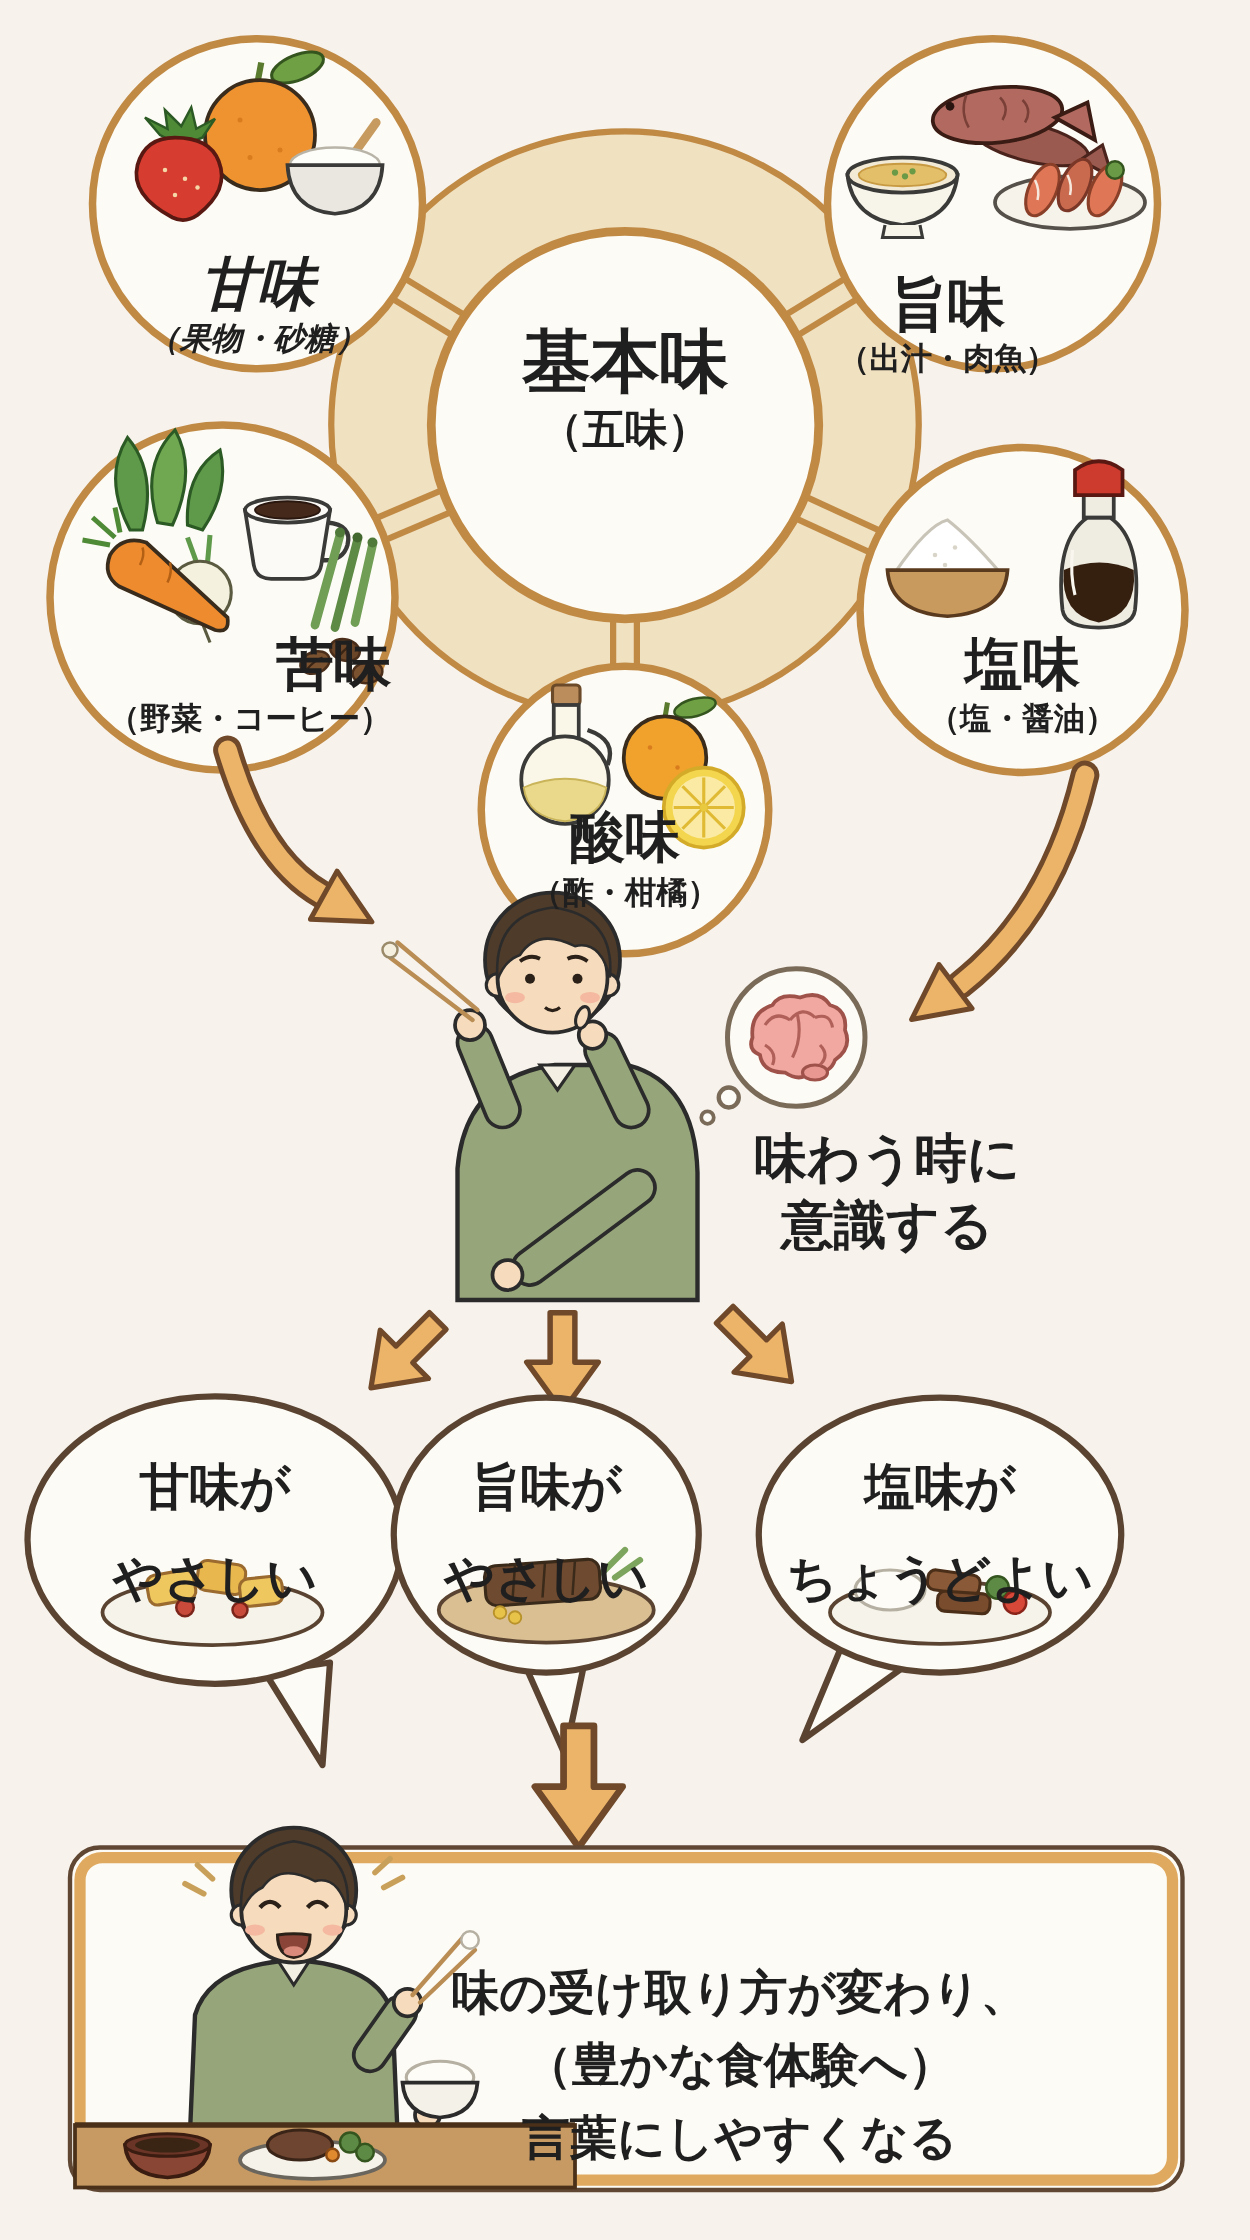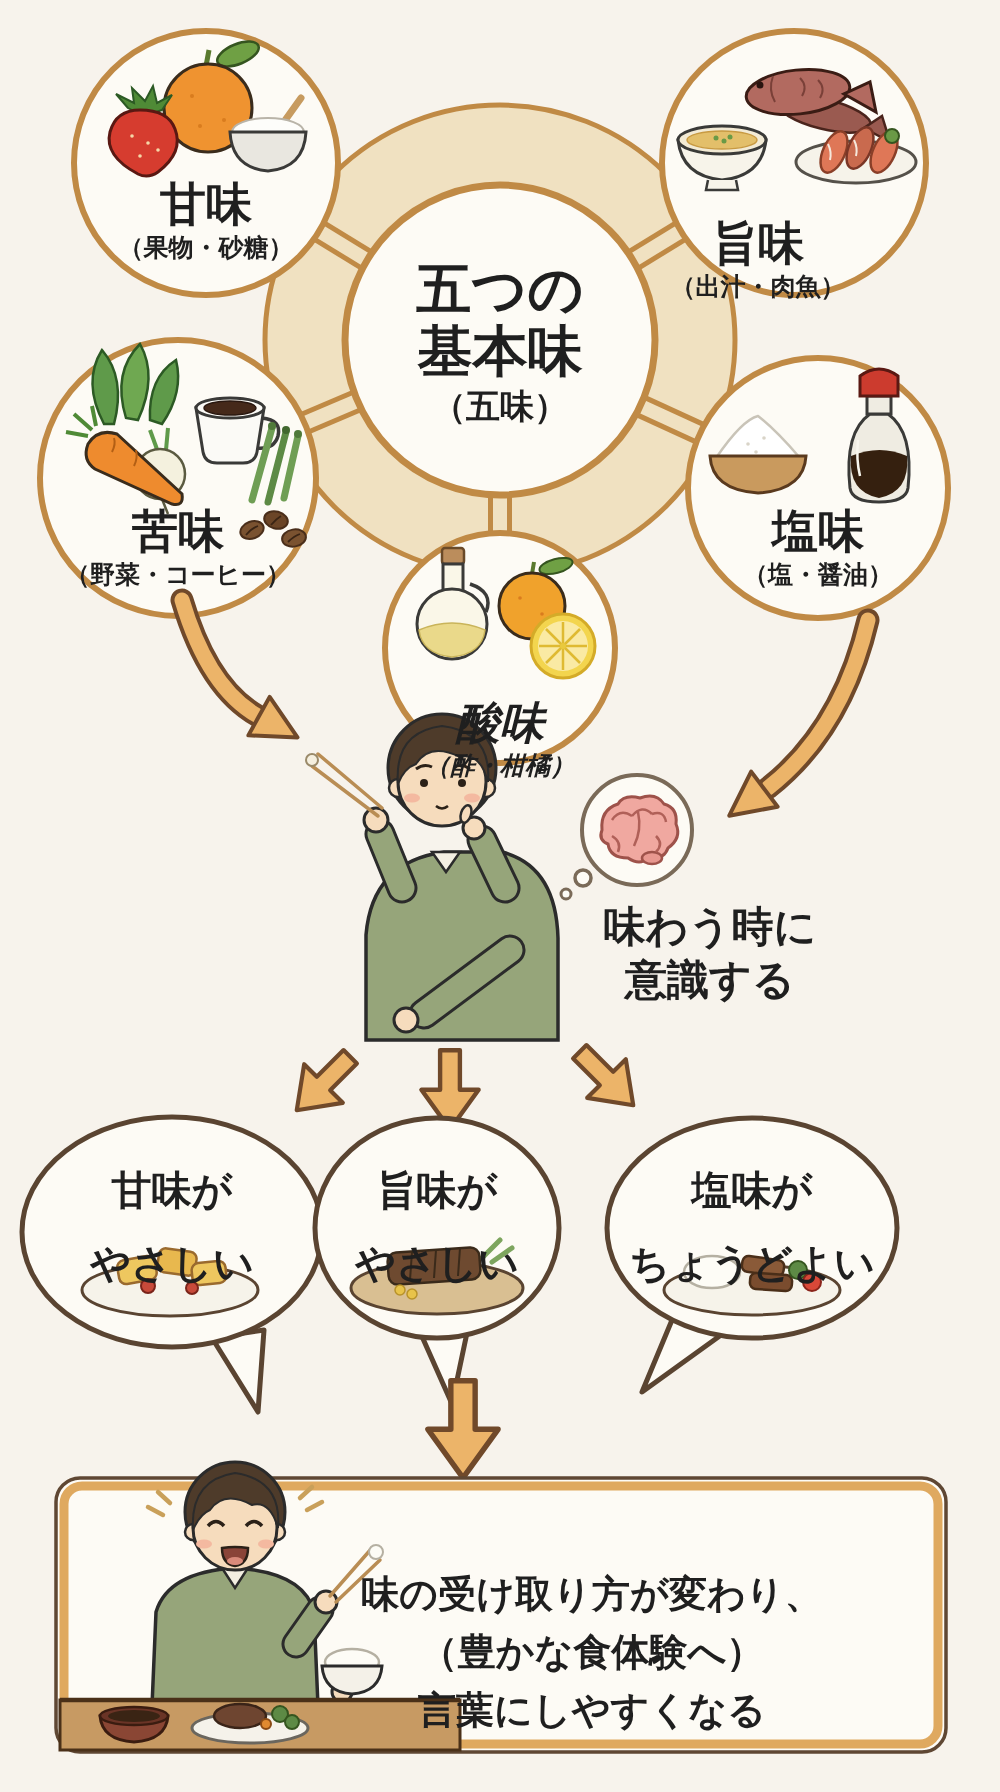--- a/index.html
+++ b/index.html
@@ -341,42 +341,41 @@
       <ellipse cx="250" cy="1728" rx="58" ry="15" fill="#f5f2ea" stroke="#6a665e" stroke-width="3"></ellipse>
       <ellipse cx="240" cy="1716" rx="26" ry="12" fill="#6e4530" stroke="#3a2418" stroke-width="2.5"></ellipse>
       <circle cx="280" cy="1714" r="8" fill="#5d8a45" stroke="#35551f" stroke-width="2"></circle>
       <circle cx="292" cy="1722" r="7" fill="#5d8a45" stroke="#35551f" stroke-width="2"></circle>
       <circle cx="266" cy="1724" r="5" fill="#e08a30" stroke="#8a4a14" stroke-width="2"></circle>
     </g>
   </g>
 </svg>
 
 <div class="txt" style="left:340px;top:258px;width:320px;">
-  <div class="hub-l1">五つの</div>
   <div class="hub-l2">基本味</div>
   <div class="hub-l3">（五味）</div>
 </div>
 
-<div class="txt" style="left:71px;top:179px;width:270px;">
+<div class="txt" style="left:71px;top:202px;width:270px;font-style:italic;">
   <div class="taste-name">甘味</div>
   <div class="taste-ex">（果物・砂糖）</div>
 </div>
 <div class="txt" style="left:623px;top:194px;width:270px;margin-top:24px;">
   <div class="taste-name">旨味</div>
   <div class="taste-ex">（出汁・肉魚）</div>
 </div>
-<div class="txt" style="left:43px;top:506px;width:270px;">
+<div class="txt" style="left:43px;top:506px;width:270px;text-align:right;">
   <div class="taste-name">苦味</div>
   <div class="taste-ex">（野菜・コーヒー）</div>
 </div>
 <div class="txt" style="left:683px;top:506px;width:270px;">
   <div class="taste-name">塩味</div>
   <div class="taste-ex">（塩・醤油）</div>
 </div>
-<div class="txt sour" style="left:365px;top:699px;width:270px;font-style:italic;">
+<div class="txt sour" style="left:365px;top:647px;width:270px;">
   <div class="taste-name">酸味</div>
   <div class="taste-ex">（酢・柑橘）</div>
 </div>
 
 <div class="txt" style="left:565px;top:900px;width:290px;">
   <div class="aware">味わう時に</div>
   <div class="aware">意識する</div>
 </div>
 
 <div class="txt" style="left:32px;top:1142px;width:280px;">

